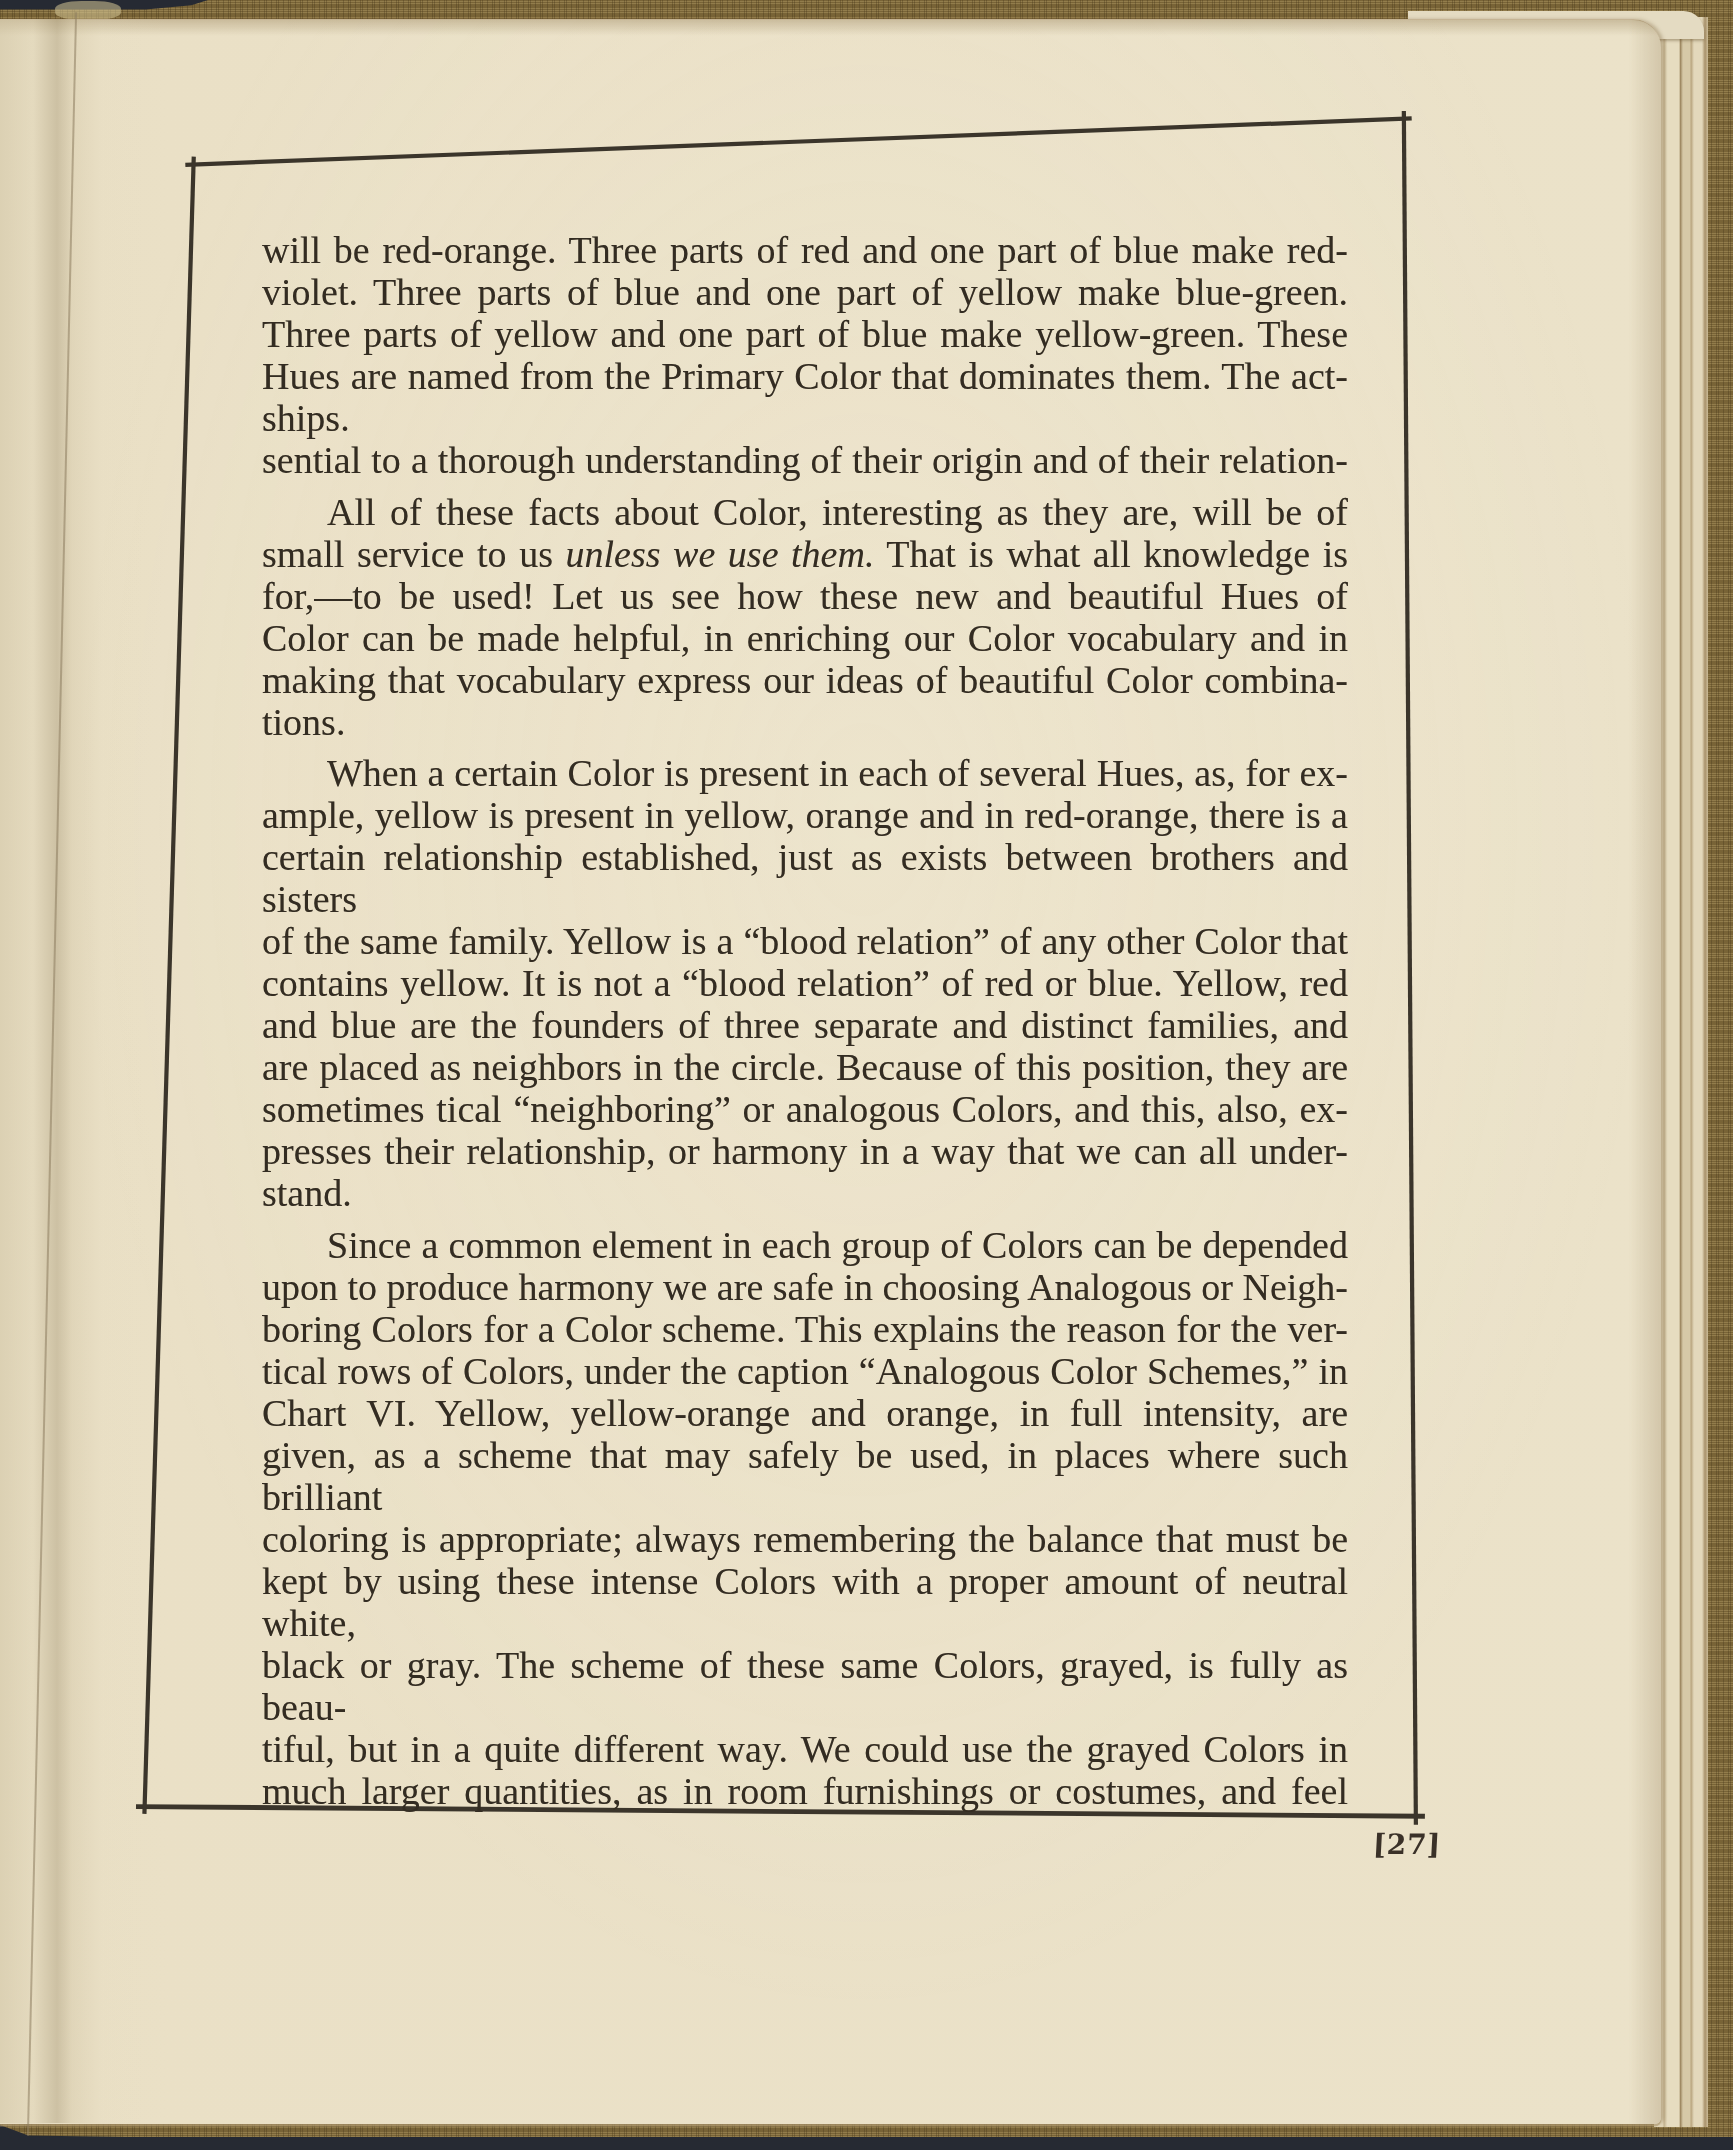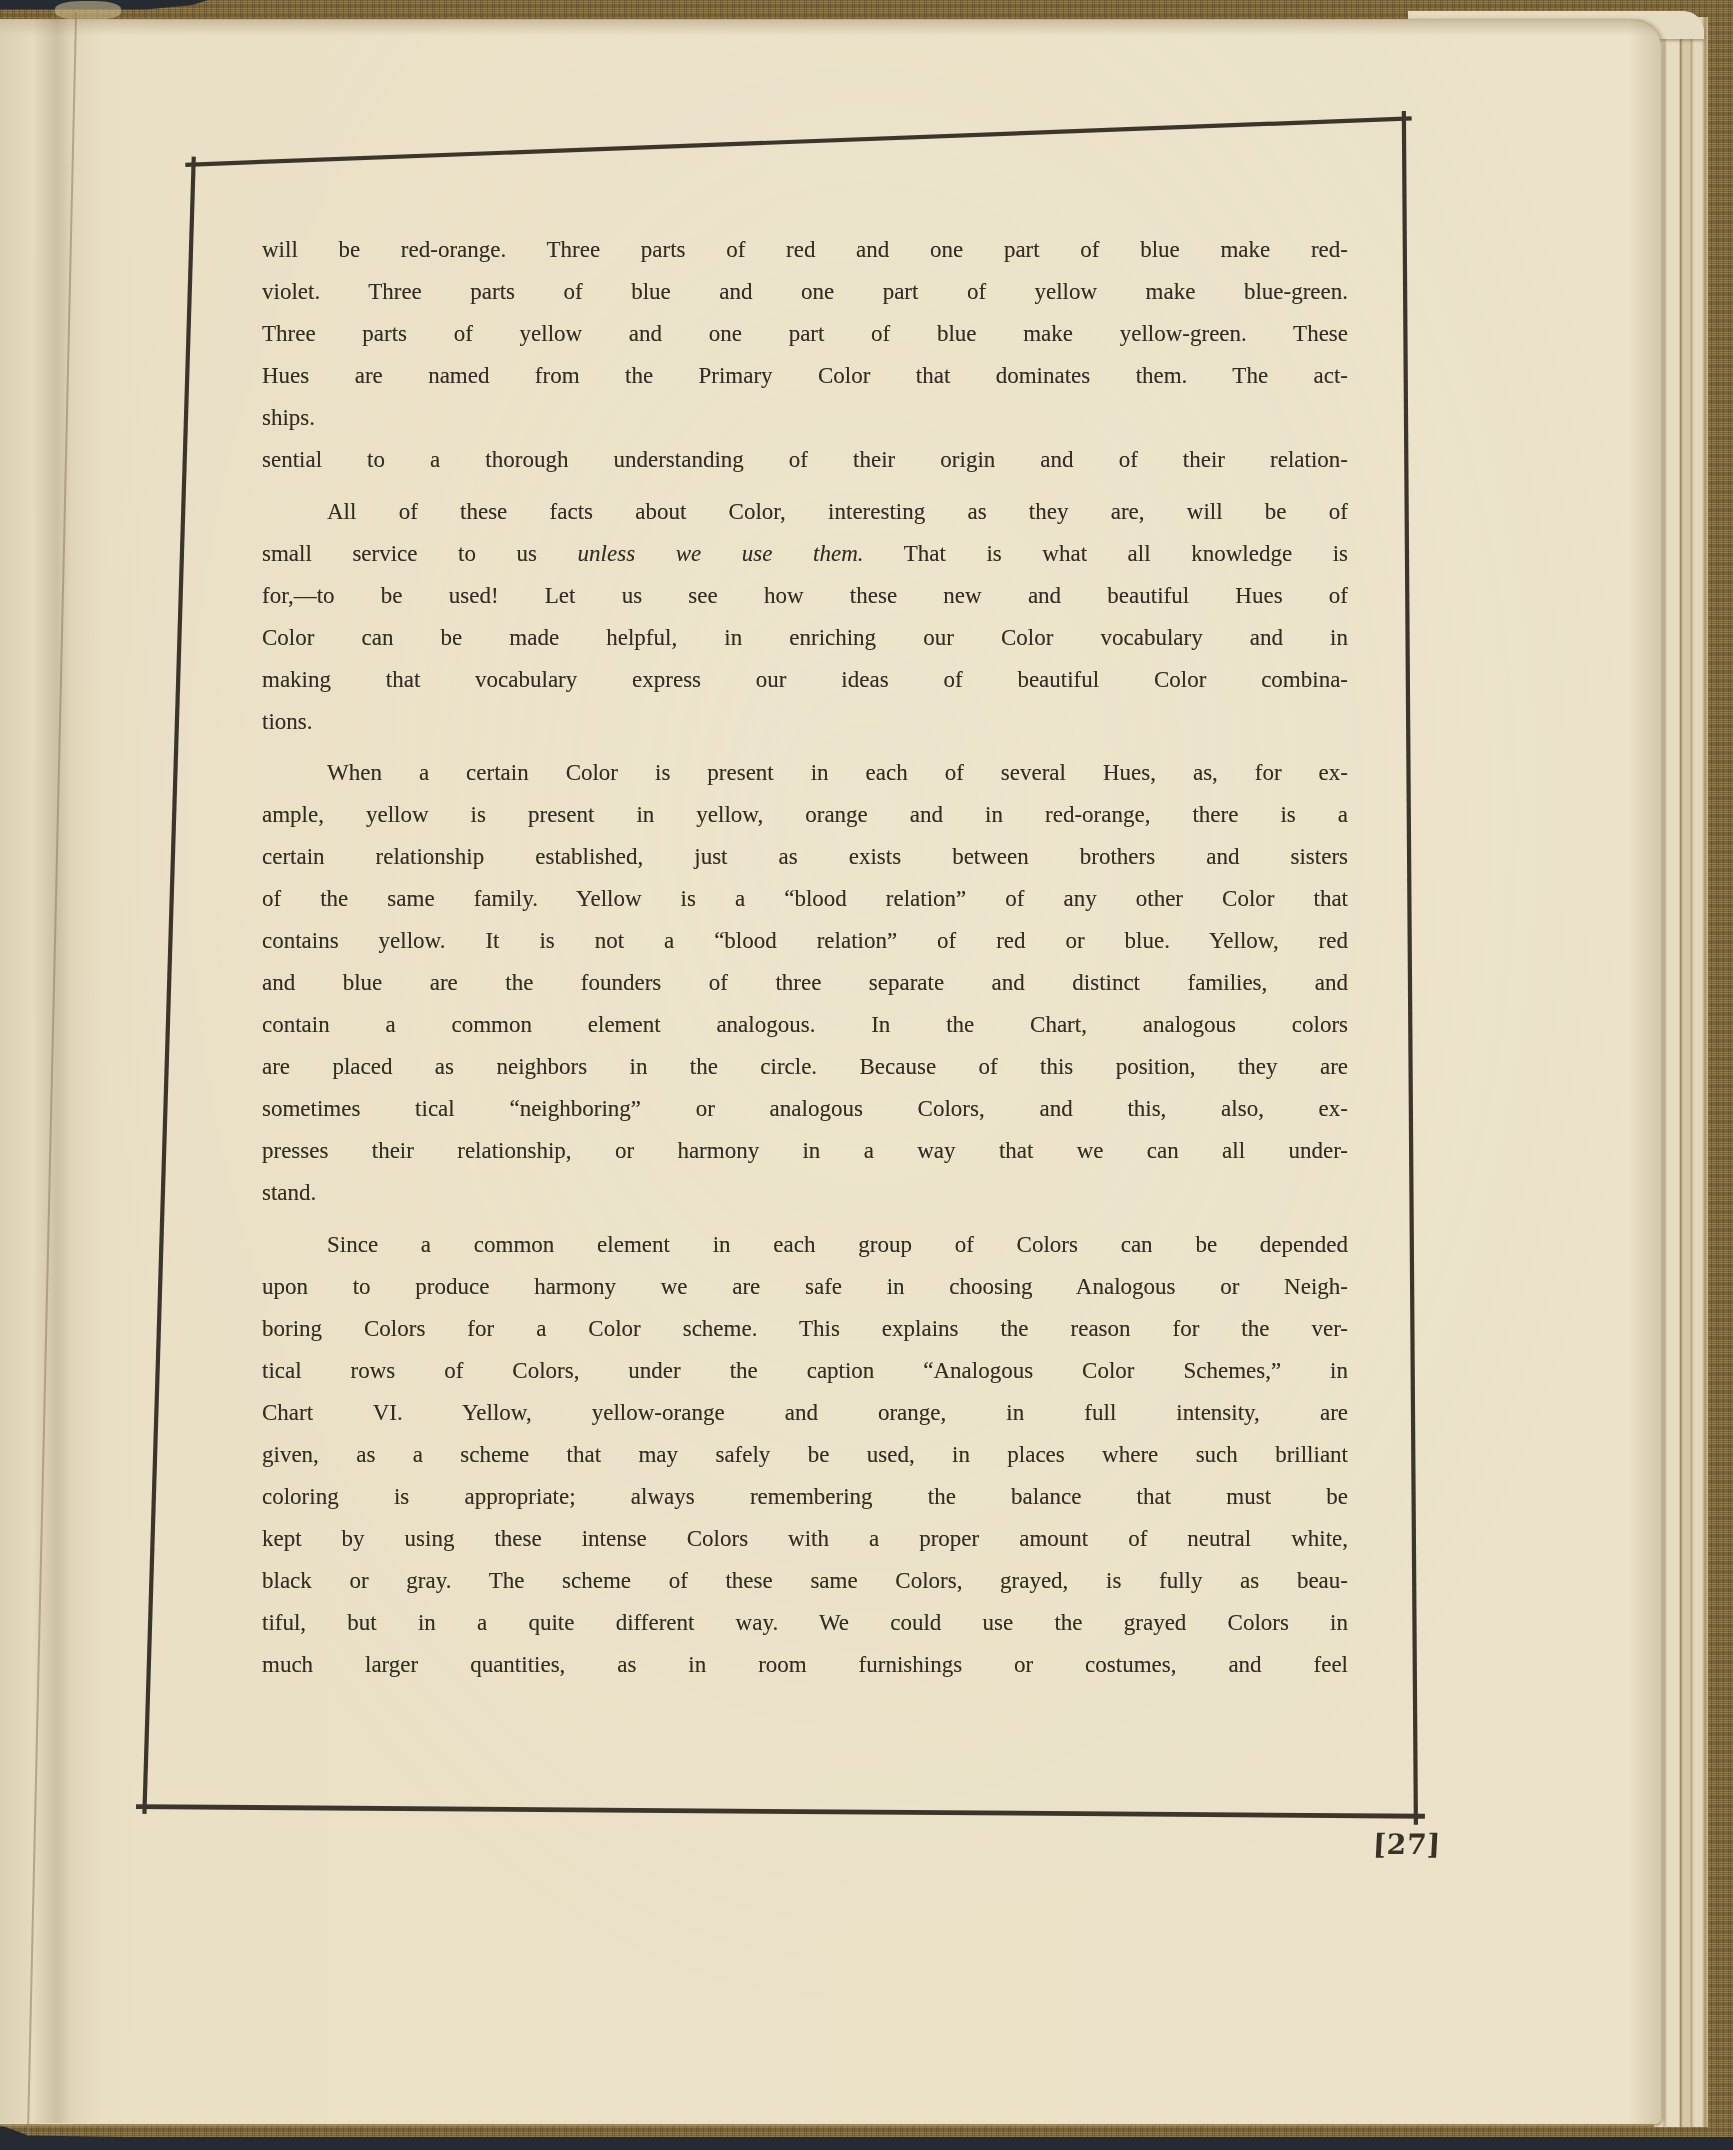--- a/index.html
+++ b/index.html
@@ -42,21 +42,21 @@
   .gutter{position:absolute;left:0;top:19px;width:168px;height:2104px;pointer-events:none;
     background:linear-gradient(90deg,
       rgba(210,198,166,.55) 0px, rgba(222,211,180,.35) 33px, rgba(160,145,110,.38) 57px,
       rgba(205,192,158,.30) 72px, rgba(230,220,190,.12) 102px, rgba(0,0,0,0) 168px);}
   .crease{position:absolute;left:51px;top:12px;width:1.8px;height:2124px;background:rgba(140,124,94,.55);
     transform:rotate(1.3deg);}
   
   .frame{position:absolute;left:0;top:0;width:1733px;height:2151px;pointer-events:none;}
   
   .page-text{position:absolute;left:262px;top:229px;width:1086px;
-    color:#332c22;font-size:23px;line-height:42px;
+    color:#332c22;font-size:38px;line-height:42px;
     text-shadow:0 0 0.6px rgba(60,48,30,.35);}
   .para + .para{margin-top:9.6px;}
   .line{text-align:justify;text-align-last:justify;}
   .line.end{text-align-last:left;}
   .line.first{padding-left:65px;}
   .ital{font-style:italic;}
   .page-number{position:absolute;left:1373px;top:1828px;width:90px;
     color:#3a3128;font-size:28px;font-weight:bold;font-family:"DejaVu Serif", serif;
     letter-spacing:0.6px;transform:skewX(-3deg);}
 </style>
@@ -101,21 +101,20 @@
         <div class="line"><span>making that vocabulary express our ideas of beautiful Color combina-</span></div>
         <div class="line end"><span>tions.</span></div>
       </div>
       <div class="para">
         <div class="line first"><span>When a certain Color is present in each of several Hues, as, for ex-</span></div>
         <div class="line"><span>ample, yellow is present in yellow, orange and in red-orange, there is a</span></div>
         <div class="line"><span>certain relationship established, just as exists between brothers and sisters</span></div>
         <div class="line"><span>of the same family. Yellow is a “blood relation” of any other Color that</span></div>
         <div class="line"><span>contains yellow. It is not a “blood relation” of red or blue. Yellow, red</span></div>
         <div class="line"><span>and blue are the founders of three separate and distinct families, and</span></div>
-        <div class="line"><span>contain a common element analogous. In the Chart, analogous colors</span></div>
         <div class="line"><span>are placed as neighbors in the circle. Because of this position, they are</span></div>
         <div class="line"><span>sometimes tical “neighboring” or analogous Colors, and this, also, ex-</span></div>
         <div class="line"><span>presses their relationship, or harmony in a way that we can all under-</span></div>
         <div class="line end"><span>stand.</span></div>
       </div>
       <div class="para">
         <div class="line first"><span>Since a common element in each group of Colors can be depended</span></div>
         <div class="line"><span>upon to produce harmony we are safe in choosing Analogous or Neigh-</span></div>
         <div class="line"><span>boring Colors for a Color scheme. This explains the reason for the ver-</span></div>
         <div class="line"><span>tical rows of Colors, under the caption “Analogous Color Schemes,” in</span></div>

